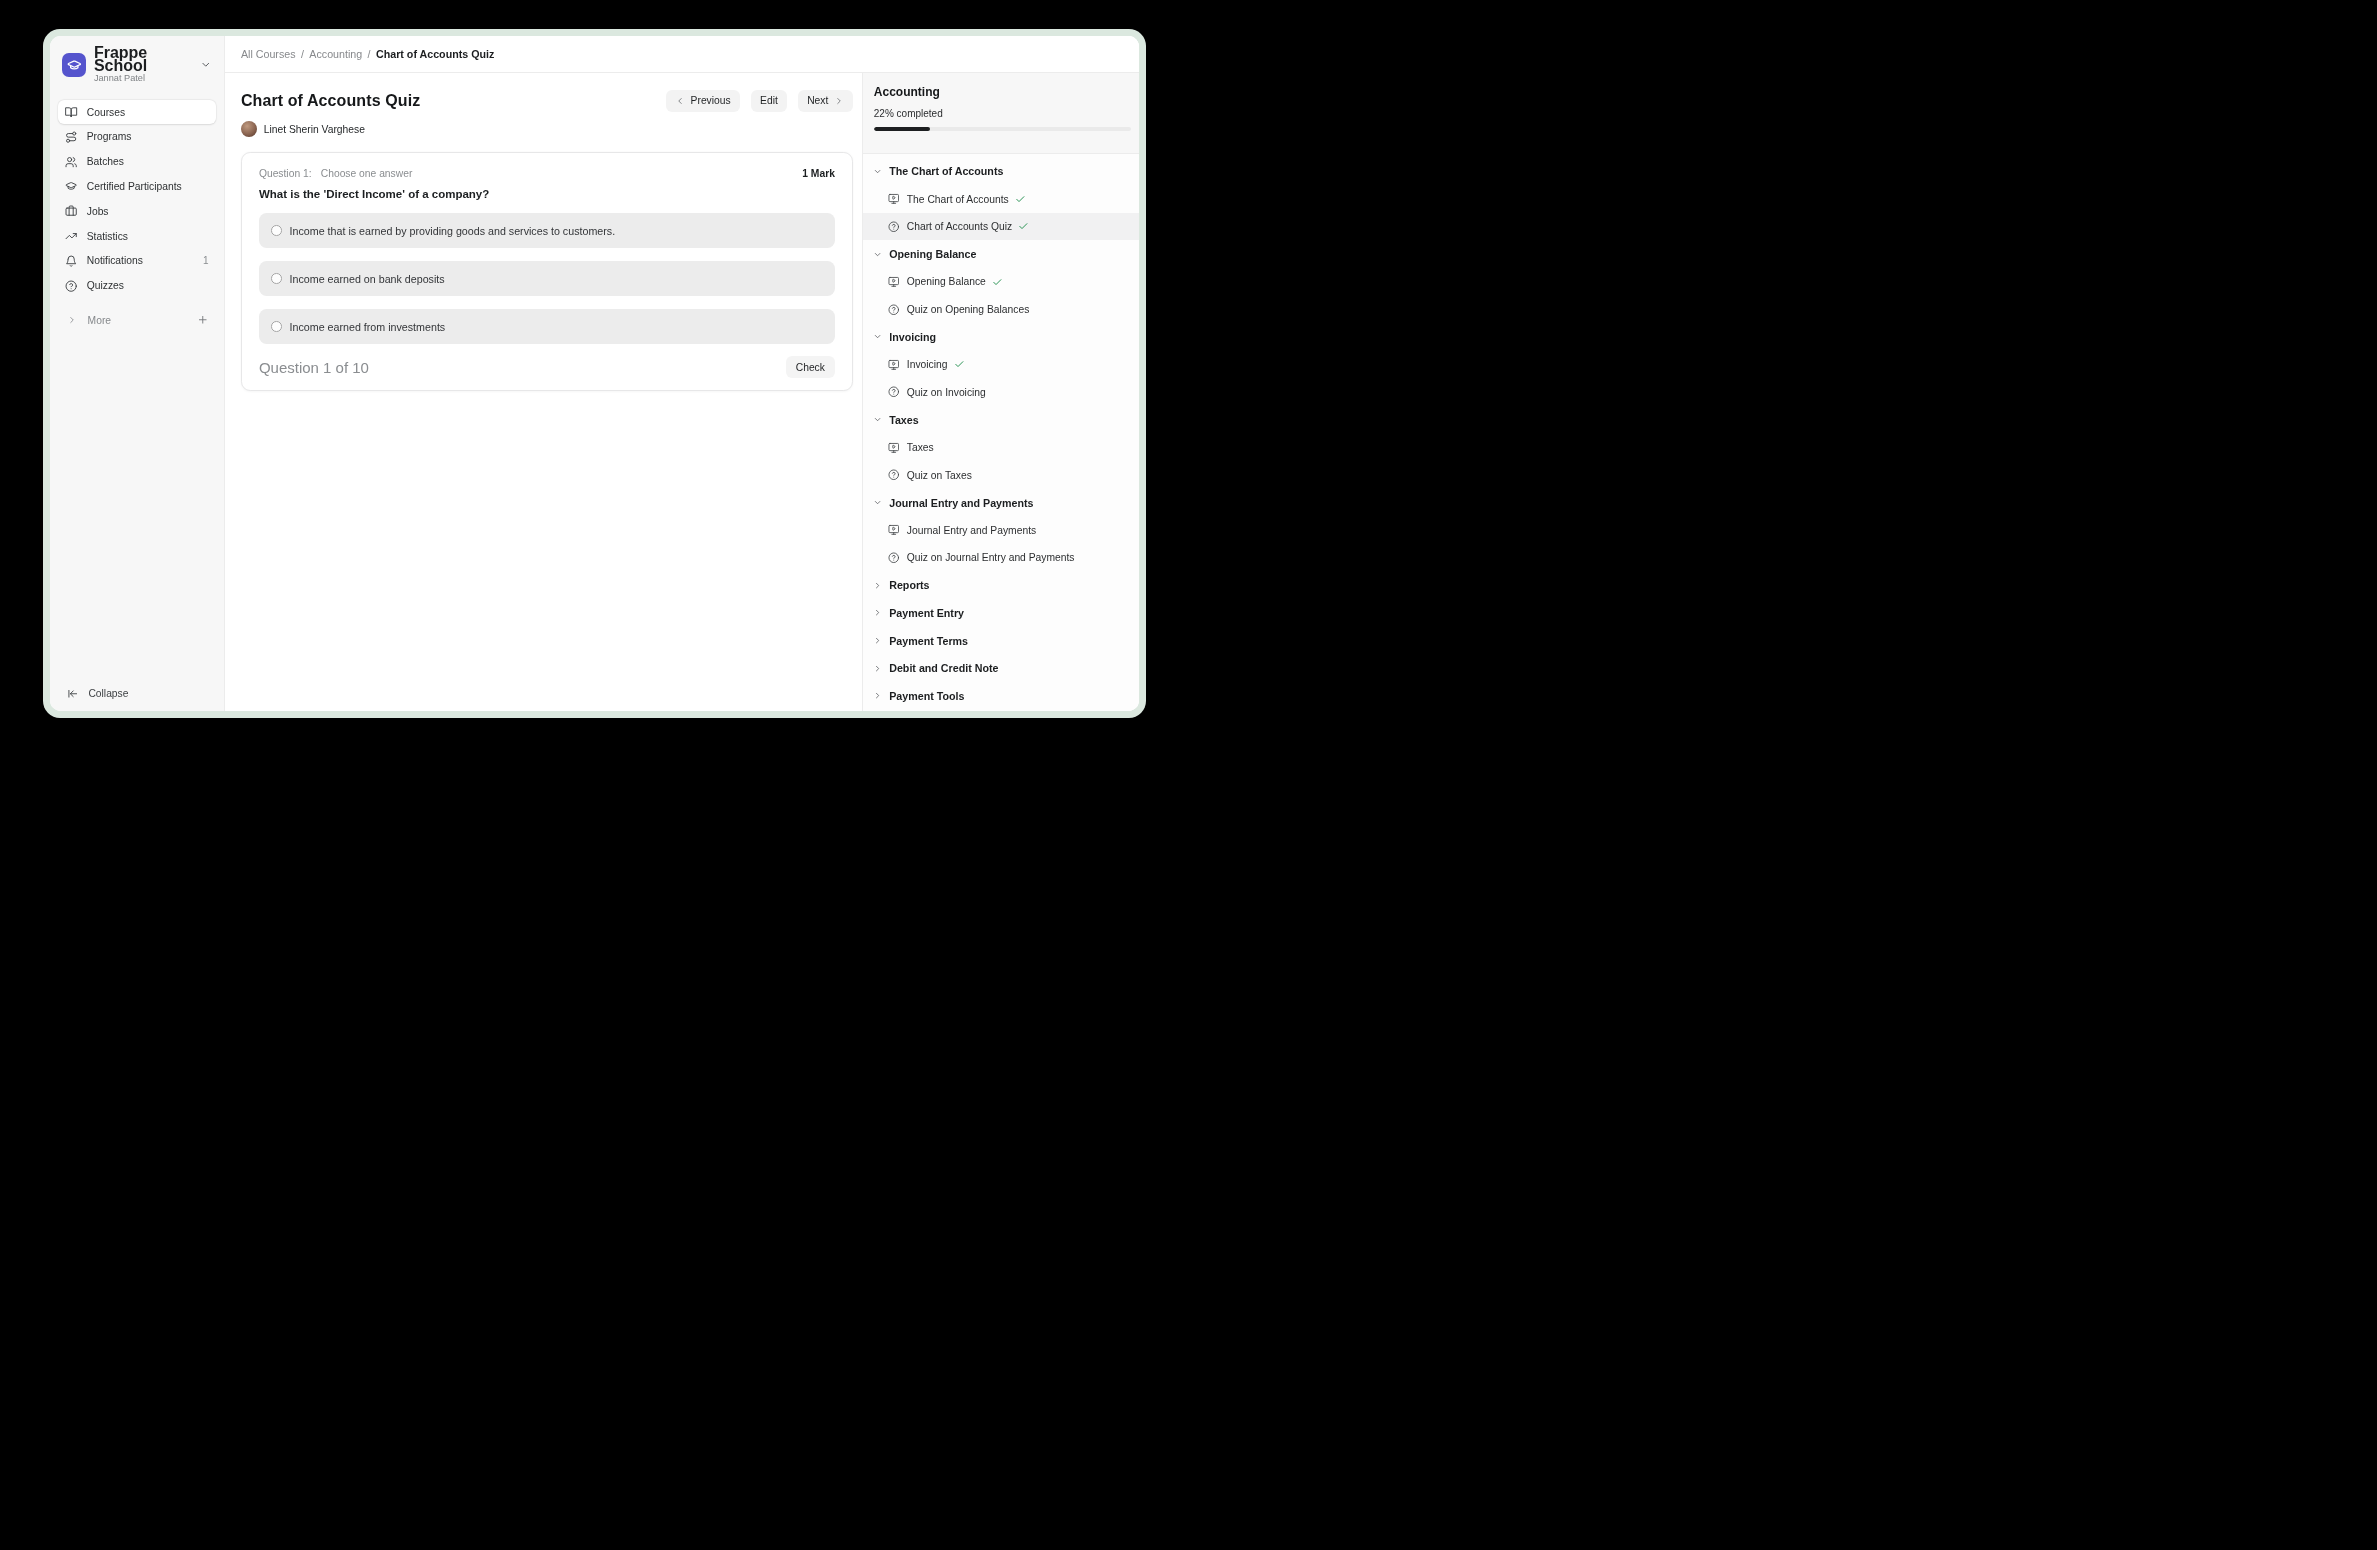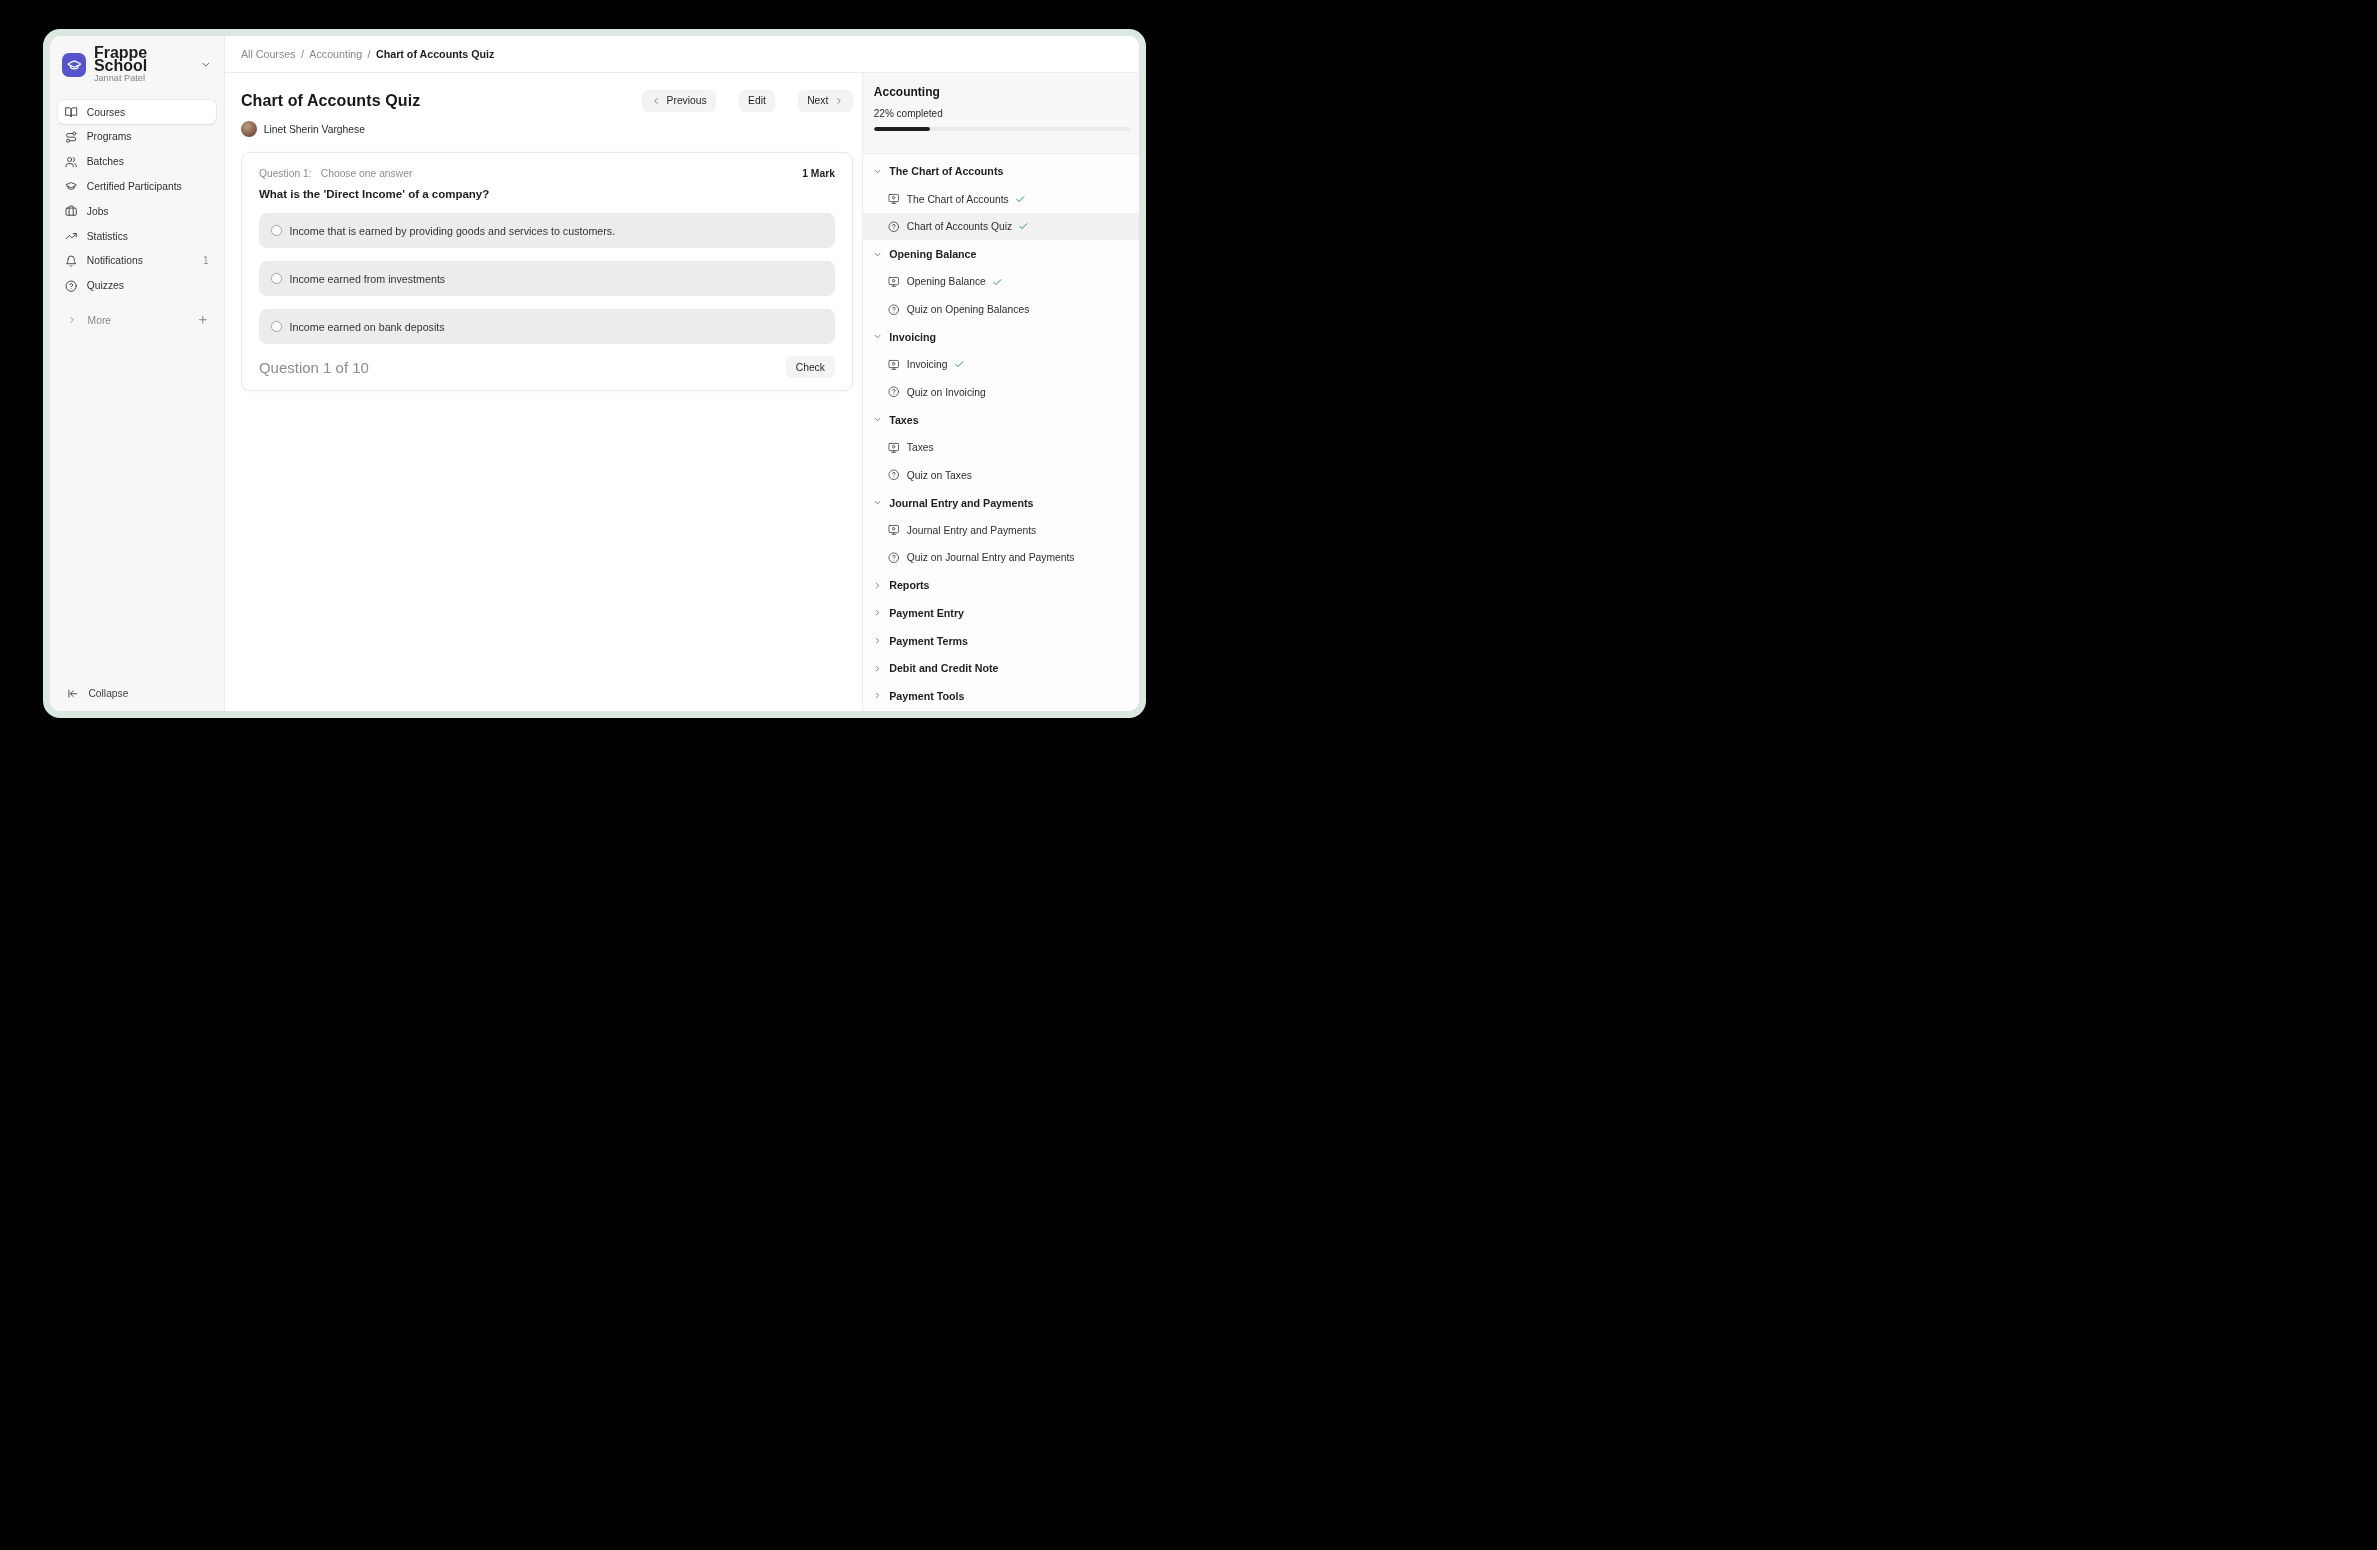--- a/index.html
+++ b/index.html
@@ -37,21 +37,21 @@
   .topbar { height:37px; min-height:37px; border-bottom:0.8px solid #ececec; display:flex; align-items:center; padding:0 16px; background:#fff; }
   .crumb { font-size:10.7px; color:#87898c; text-decoration:none; cursor:pointer; }
   .crumb-sep { font-size:10.7px; color:#87898c; margin:0 5.4px; }
   .crumb-current { font-size:10.7px; color:#1c1e20; font-weight:600; }
   .content-row { flex:1; display:flex; min-height:0; }
 
   
   .main { flex:1; min-width:0; padding:0 9.2px 0 16px; background:#fff; }
   .title-row { margin-top:17px; display:flex; align-items:center; }
   .page-title { font-size:16px; font-weight:700; color:#16181a; letter-spacing:0.1px; }
-  .actions { margin-left:auto; display:flex; gap:23px; }
+  .actions { margin-left:auto; display:flex; gap:11px; }
   .btn { display:flex; align-items:center; height:22px; padding:0 9.2px; background:#f3f3f3; border:none; border-radius:6.1px; font-family:inherit; font-size:10.3px; color:#1f2123; cursor:pointer; }
   .btn .bchev { display:flex; color:#6c6f72; }
   .btn .bchev.left { margin-right:5.4px; }
   .btn .bchev.right { margin-left:5.4px; }
   .author-row { margin-top:9.2px; display:flex; align-items:center; }
   .avatar { width:16px; height:16px; border-radius:50%; background:radial-gradient(circle at 38% 32%, #c09a80 0%, #8a6450 55%, #4f3227 100%); flex-shrink:0; }
   .author-name { margin-left:6.9px; font-size:10.3px; color:#1f2224; }
   .infobox { margin-top:16px; background:#e8f1fc; border-radius:6.9px; padding:6.9px 12.3px 7.7px; }
   .infobox div { font-size:10.3px; line-height:19px; color:#2270b7; }
   .qcard { margin-top:15.3px; background:#fff; border:0.8px solid #e7e7e8; border-radius:9.2px; box-shadow:0 0.8px 2.3px rgba(0,0,0,.04); padding:14.6px 17px 12.3px; }
@@ -320,25 +320,25 @@
                 <span class="q-marks">1 Mark</span>
               </div>
               <div class="qtext">What is the 'Direct Income' of a company?</div>
 
               <div class="opt">
                 <span class="radio"></span>
                 <span class="opt-label">Income that is earned by providing goods and services to customers.</span>
               </div>
               <div class="opt">
                 <span class="radio"></span>
-                <span class="opt-label">Income earned from investments</span>
+                <span class="opt-label">Income earned on bank deposits</span>
               </div>
               <div class="opt">
                 <span class="radio"></span>
-                <span class="opt-label">Income earned on bank deposits</span>
+                <span class="opt-label">Income earned from investments</span>
               </div>
 
               <div class="qfooter">
                 <span class="q-pagination">Question 1 of 10</span>
                 <button class="check-btn">Check</button>
               </div>
             </section>
           </main>
 
           <aside class="panel">

